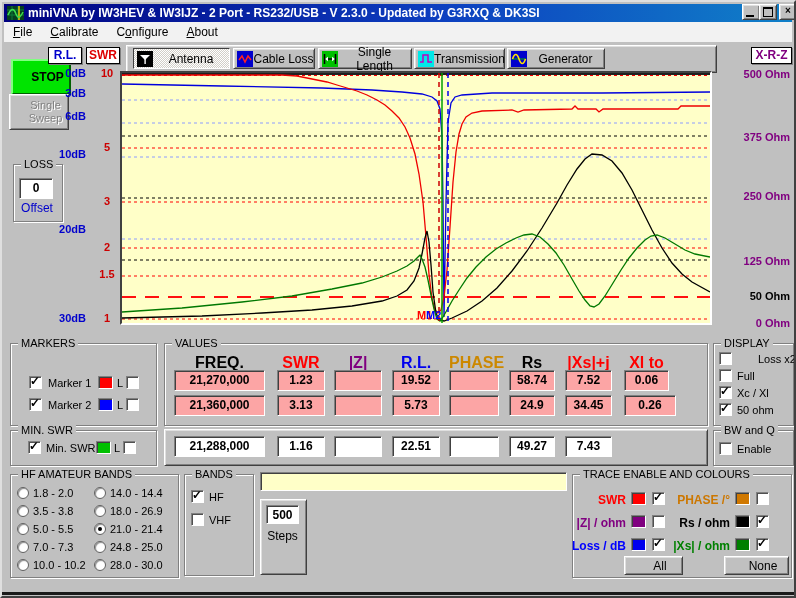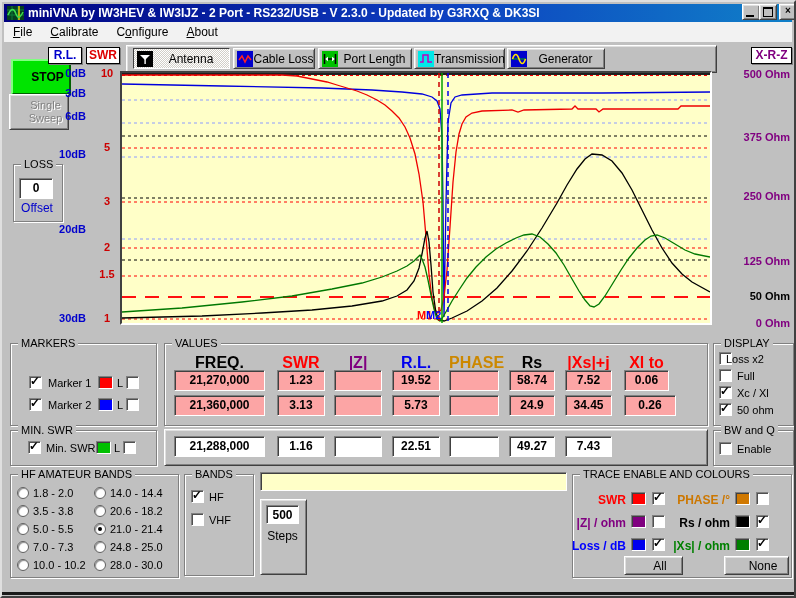--- a/index.html
+++ b/index.html
@@ -114,21 +114,21 @@
   </div>
   <div class="tbtn" style="left:316px;width:94px;">
     <svg class="ticon" width="16" height="16" viewBox="0 0 16 16">
         <rect width="16" height="16" fill="#00C000"></rect>
         <line x1="2.5" y1="3" x2="2.5" y2="13" stroke="#000" stroke-width="1.5"></line>
         <line x1="13.5" y1="3" x2="13.5" y2="13" stroke="#000" stroke-width="1.5"></line>
         <line x1="3" y1="8" x2="13" y2="8" stroke="#000" stroke-width="1.5"></line>
         <polygon points="3,8 6,5.8 6,10.2" fill="#fff"></polygon>
         <polygon points="13,8 10,5.8 10,10.2" fill="#fff"></polygon>
       </svg>
-    <span class="tlabel">Port Length</span>
+    <span class="tlabel">Single Length</span>
   </div>
   <div class="tbtn" style="left:412px;width:91px;">
     <svg class="ticon" width="16" height="16" viewBox="0 0 16 16">
         <rect width="16" height="16" fill="#00E8E8"></rect>
         <polyline points="2,11 5,11 5,4 10,4 10,11 14,11" stroke="#C000C0" stroke-width="1.5" fill="none"></polyline>
       </svg>
     <span class="tlabel">Transmission</span>
   </div>
   <div class="tbtn" style="left:505px;width:98px;">
     <svg class="ticon" width="16" height="16" viewBox="0 0 16 16">
@@ -260,21 +260,21 @@
   <div class="vf white" style="left:332px;top:434px;width:48px;"></div>
   <div class="vf white" style="left:390px;top:434px;width:48px;">22.51</div>
   <div class="vf white" style="left:447px;top:434px;width:50px;"></div>
   <div class="vf white" style="left:507px;top:434px;width:46px;">49.27</div>
   <div class="vf white" style="left:563px;top:434px;width:47px;">7.43</div>
 
   <div class="abs group" style="left:711px;top:341px;width:79px;height:81px;">
     <span class="legend">DISPLAY</span>
   </div>
   <span class="cb" style="left:717px;top:350px;"></span>
-  <span class="lbl" style="left:724px;top:351px;">Loss x2</span>
+  <span class="lbl" style="left:756px;top:351px;">Loss x2</span>
   <span class="cb" style="left:717px;top:367px;"></span>
   <span class="lbl" style="left:735px;top:368px;">Full</span>
   <span class="cb on" style="left:717px;top:384px;">
       <span class="tick">✓</span>
     </span>
   <span class="lbl" style="left:735px;top:385px;text-align:right;">Xc / Xl</span>
   <span class="cb on" style="left:717px;top:401px;">
       <span class="tick">✓</span>
     </span>
   <span class="lbl" style="left:735px;top:402px;">50 ohm</span>
@@ -294,21 +294,21 @@
   <span class="lbl" style="left:31px;top:503px;">3.5 - 3.8</span>
   <span class="rb" style="left:15px;top:521px;"></span>
   <span class="lbl" style="left:31px;top:521px;">5.0 - 5.5</span>
   <span class="rb" style="left:15px;top:539px;"></span>
   <span class="lbl" style="left:31px;top:539px;">7.0 - 7.3</span>
   <span class="rb" style="left:15px;top:557px;"></span>
   <span class="lbl" style="left:31px;top:557px;">10.0 - 10.2</span>
   <span class="rb" style="left:92px;top:485px;"></span>
   <span class="lbl" style="left:108px;top:485px;">14.0 - 14.4</span>
   <span class="rb" style="left:92px;top:503px;"></span>
-  <span class="lbl" style="left:108px;top:503px;">20.6 - 18.2</span>
+  <span class="lbl" style="left:108px;top:503px;">18.0 - 26.9</span>
   <span class="rb on" style="left:92px;top:521px;">
       <span class="dot"></span>
     </span>
   <span class="lbl" style="left:108px;top:521px;">21.0 - 21.4</span>
   <span class="rb" style="left:92px;top:539px;"></span>
   <span class="lbl" style="left:108px;top:539px;">24.8 - 25.0</span>
   <span class="rb" style="left:92px;top:557px;"></span>
   <span class="lbl" style="left:108px;top:557px;">28.0 - 30.0</span>
 
   <div class="abs group" style="left:182px;top:472px;width:68px;height:100px;">

